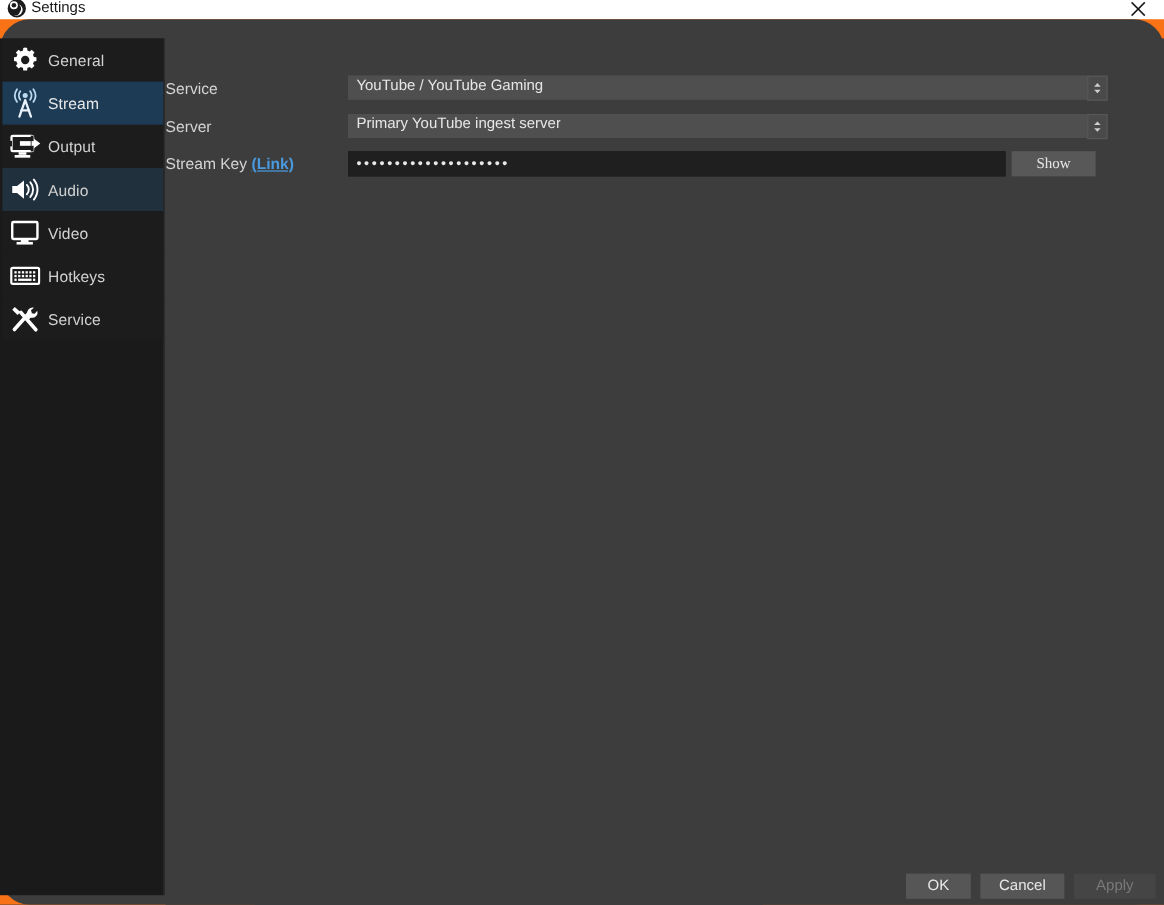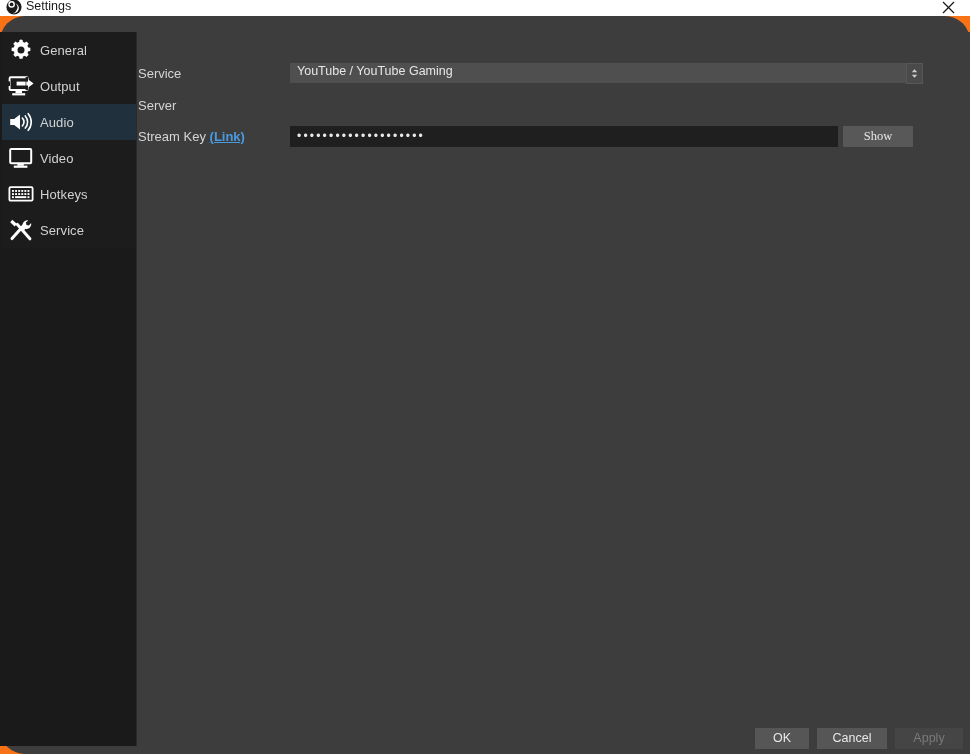--- a/index.html
+++ b/index.html
@@ -278,20 +278,34 @@
         <div class="nav-item">
           <span class="nav-icon">
             <svg width="24" height="24" viewBox="0 0 24 24">
               <path fill="#ffffff" d="M12 1.6l1.6.35.25 2.1a7.9 7.9 0 0 1 1.9.8l1.7-1.3 2.3 2.3-1.3 1.7c.35.6.62 1.24.8 1.9l2.1.25v3.2l-2.1.25a7.9 7.9 0 0 1-.8 1.9l1.3 1.7-2.3 2.3-1.7-1.3c-.6.35-1.24.62-1.9.8l-.25 2.1h-3.2l-.25-2.1a7.9 7.9 0 0 1-1.9-.8l-1.7 1.3-2.3-2.3 1.3-1.7a7.9 7.9 0 0 1-.8-1.9l-2.1-.25v-3.2l2.1-.25c.18-.66.45-1.3.8-1.9l-1.3-1.7 2.3-2.3 1.7 1.3c.6-.35 1.24-.62 1.9-.8l.25-2.1z"></path>
               <circle cx="12" cy="12" r="3.5" fill="#1c1c1c"></circle>
             </svg>
           </span>
           <span class="nav-label">General</span>
         </div>
 
+        <div class="nav-item selected">
+          <span class="nav-icon">
+            <svg width="26" height="26" viewBox="0 0 26 26">
+              <circle cx="13" cy="6.6" r="2.1" fill="#bdd9ef"></circle>
+              <path d="M8.9 3.1a6.0 6.0 0 0 0 0 7.0" stroke="#bdd9ef" stroke-width="1.5" fill="none" stroke-linecap="round"></path>
+              <path d="M17.1 3.1a6.0 6.0 0 0 1 0 7.0" stroke="#bdd9ef" stroke-width="1.5" fill="none" stroke-linecap="round"></path>
+              <path d="M6.2 1.3a9.3 9.3 0 0 0 0 10.6" stroke="#bdd9ef" stroke-width="1.5" fill="none" stroke-linecap="round"></path>
+              <path d="M19.8 1.3a9.3 9.3 0 0 1 0 10.6" stroke="#bdd9ef" stroke-width="1.5" fill="none" stroke-linecap="round"></path>
+              <path d="M13 10.5 L8.2 24.2 M13 10.5 L17.8 24.2" stroke="#e9f2fa" stroke-width="1.9" fill="none" stroke-linecap="round"></path>
+              <line x1="9.7" y1="19.0" x2="16.3" y2="19.0" stroke="#e9f2fa" stroke-width="1.8" stroke-linecap="round"></line>
+            </svg>
+          </span>
+          <span class="nav-label">Stream</span>
+        </div>
 
         <div class="nav-item">
           <span class="nav-icon">
             <svg width="26" height="24" viewBox="0 0 26 24">
               <rect x="1.6" y="3.2" width="18" height="12.8" rx="1" fill="none" stroke="#ffffff" stroke-width="1.9"></rect>
               <rect x="7.5" y="16.8" width="6.5" height="2.2" fill="#ffffff"></rect>
               <rect x="4.2" y="19.2" width="13" height="2.2" fill="#ffffff"></rect>
               <rect x="0" y="7.4" width="2" height="4.6" fill="#1c1c1c"></rect>
               <rect x="8.6" y="7.6" width="13" height="3.9" fill="#ffffff"></rect>
               <path d="M19.2 4.8 L25.6 9.5 L19.2 14.3 Z" fill="#ffffff"></path>
@@ -376,20 +390,29 @@
             <svg width="9" height="13" viewBox="0 0 9 13">
               <path d="M4.5 2.2 L7.2 5.2 L1.8 5.2 Z" fill="#cfcfcf"></path>
               <path d="M4.5 10.8 L1.8 7.8 L7.2 7.8 Z" fill="#cfcfcf"></path>
             </svg>
           </span>
         </div>
       </div>
 
       <div class="form-row" style="top:64px;">
         <span class="field-label">Server</span>
+        <div class="combo">
+          <span class="combo-text">Primary YouTube ingest server</span>
+          <span class="combo-spin">
+            <svg width="9" height="13" viewBox="0 0 9 13">
+              <path d="M4.5 2.2 L7.2 5.2 L1.8 5.2 Z" fill="#cfcfcf"></path>
+              <path d="M4.5 10.8 L1.8 7.8 L7.2 7.8 Z" fill="#cfcfcf"></path>
+            </svg>
+          </span>
+        </div>
       </div>
 
       <div class="form-row" style="top:95px;">
         <span class="field-label"><span>Stream Key</span> <span class="link">(Link)</span></span>
         <div class="lineedit">••••••••••••••••••••</div>
         <button class="show-btn">Show</button>
       </div>
 
     </div>
   </div>

